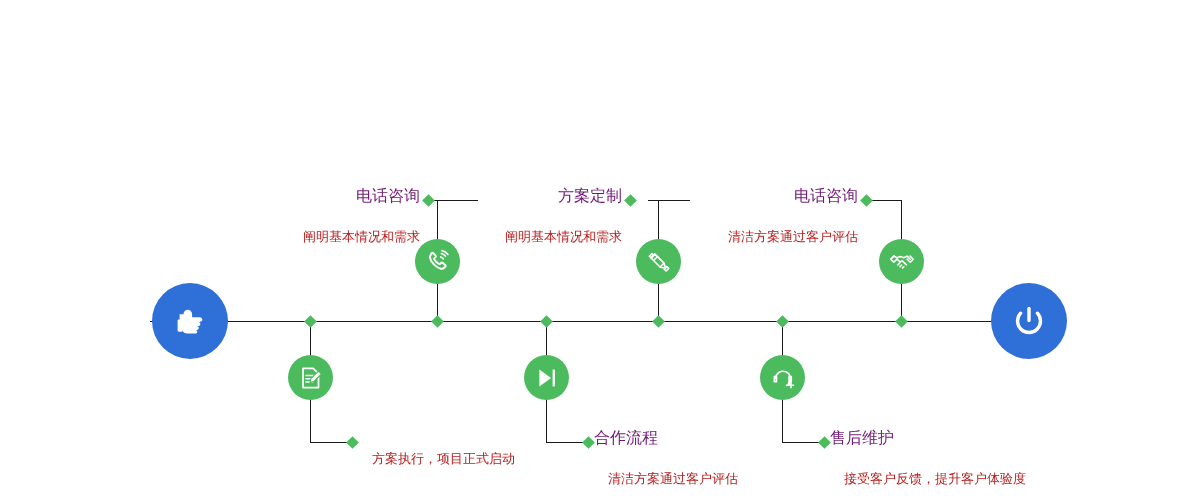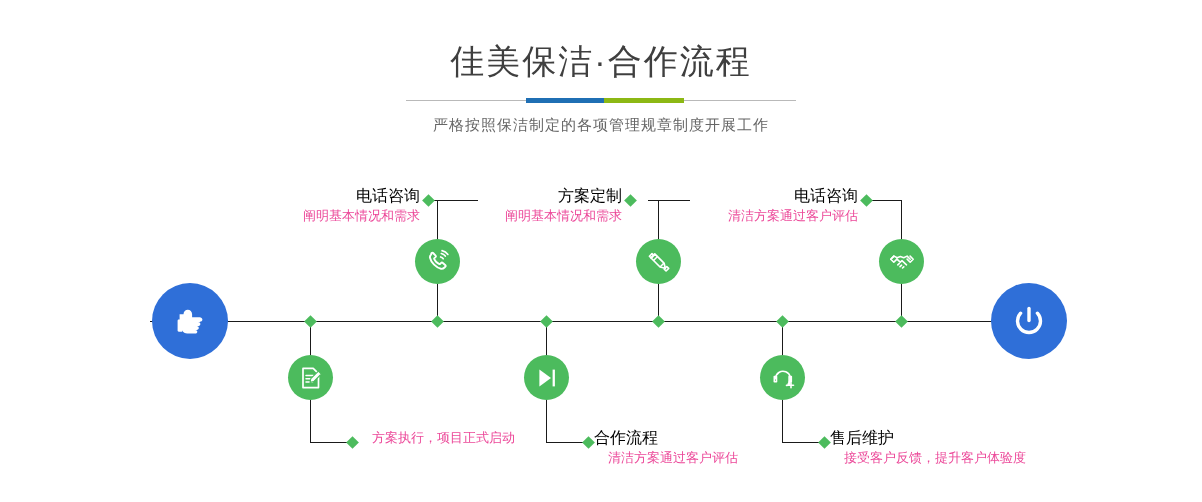--- a/index.html
+++ b/index.html
@@ -131,52 +131,43 @@
     transform: rotate(45deg);
     z-index: 2;
   }
 
   .label-block {
     position: absolute;
     z-index: 4;
   }
   .label-block .lbl-title {
     font-size: 16px;
-    color: #000000;
+    color: #701a75;
     line-height: 20px;
     white-space: nowrap;
   }
   .label-block .lbl-desc {
     font-size: 13px;
-    color: #ec4899;
+    color: #b91c1c;
     line-height: 20px;
-    margin-top: 0;
+    margin-top: 21px;
     white-space: nowrap;
   }
   .label-block.above { text-align: right; }
   .label-block.below { text-align: left; }
   .label-block.below .lbl-desc { padding-left: 14px; }
   .label-block.above .lbl-desc { padding-right: 0px; }
 
   svg { display: block; }
 </style>
 </head>
 <body>
 
 <div id="page">
 
-  <div class="header">
-    <h1 class="main-title">佳美保洁·合作流程</h1>
-    <div class="divider">
-      <div class="rule"></div>
-      <div class="seg-blue" style="background:#1f6fb4"></div>
-      <div class="seg-green" style="background:#8cb814"></div>
-    </div>
-    <p class="subtitle">严格按照保洁制定的各项管理规章制度开展工作</p>
-  </div>
 
   <div class="flow">
 
     <div class="axis"></div>
 
     <div class="endcap left" style="background:#2f6fd8">
       <span>
         <svg width="40" height="40" viewBox="0 0 40 40">
           <path fill="#ffffff" d="M13.5 13.2c0-2.4 1.9-4.4 4.3-4.4 2.4 0 4.3 2 4.3 4.4v3.1h7.6c1.5 0 2.7 1 2.7 2.3 0 1.3-1.2 2.3-2.7 2.3h-1.6c1.3 0 2.3.9 2.3 2.1 0 1.2-1 2.1-2.3 2.1h-1.4c1.2 0 2.1.8 2.1 1.9s-.9 1.9-2.1 1.9h-1.3c1 0 1.9.8 1.9 1.8s-.9 1.8-1.9 1.8h-8.1c-2.2 0-4.1-1.1-5.2-2.9l-1.8-3c-.5-.8-.7-1.7-.7-2.6V13.2z"></path>
           <path fill="#ffffff" d="M8.8 18.6h3.4v12.1H8.8c-.7 0-1.2-.5-1.2-1.2v-9.7c0-.7.5-1.2 1.2-1.2z"></path>

